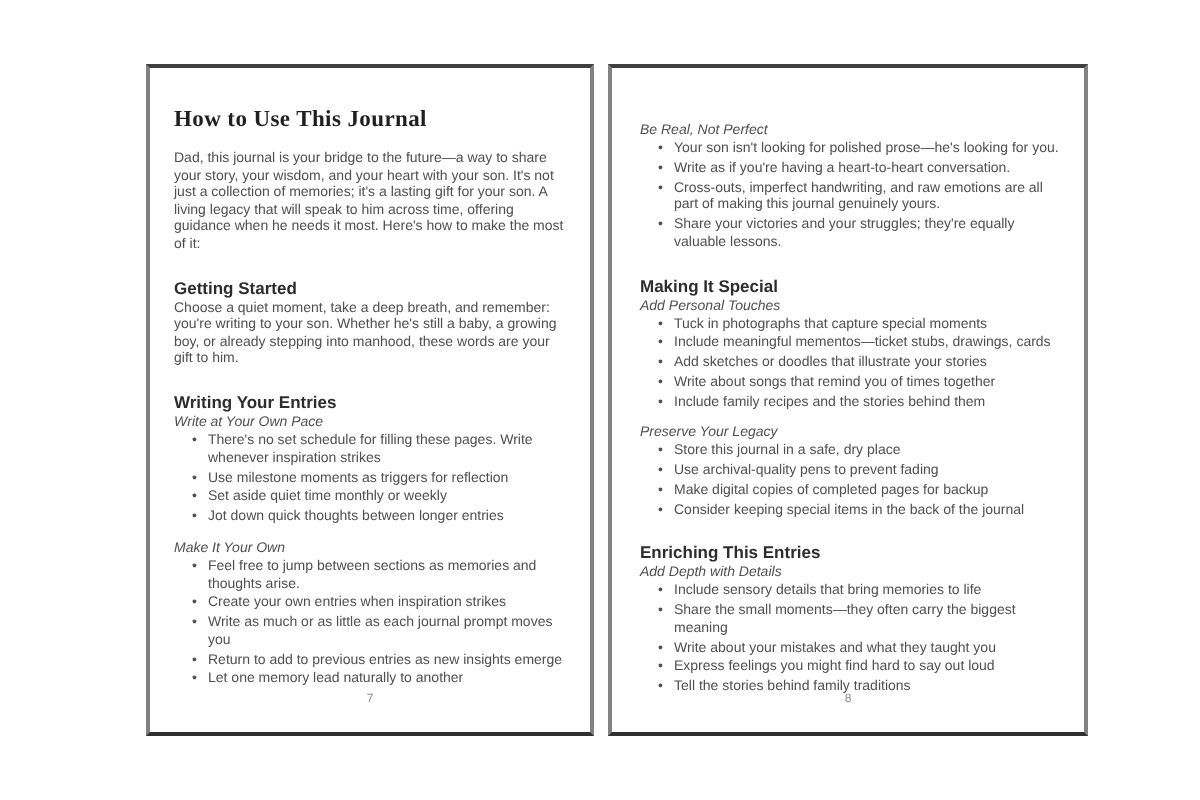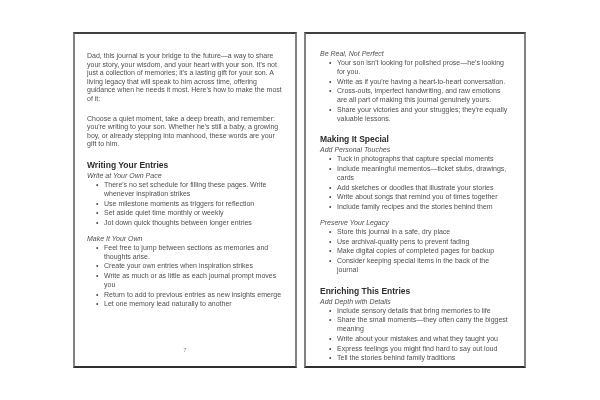--- a/index.html
+++ b/index.html
@@ -2,21 +2,21 @@
 <html><head>
 <meta charset="utf-8">
 <style>
   html,body{margin:0;padding:0;background:#ffffff;}
   .canvas{position:relative;width:600px;height:400px;background:#ffffff;overflow:hidden;
           font-family:"Liberation Sans",sans-serif;}
   .page{position:absolute;top:32px;height:336px;background:#ffffff;box-sizing:border-box;
         border-style:solid;border-width:2px;border-color:#404040 #828282 #303030 #828282;
         overflow:hidden;}
   .page-left{left:73px;width:224px;padding:18px 13px 0 12px;}
-  .page-right{left:304px;width:222px;padding:16px 12px 0 14px;}
+  .page-right{left:304px;width:240px;padding:28px 12px 0 14px;}
   .title{font-family:"Liberation Serif",serif;font-weight:bold;font-size:11.5px;color:#1f1f1f;
          margin:2px 0 10px;letter-spacing:.2px;}
   .para{font-size:7px;line-height:1.23;color:#4f4f4f;margin:0 0 11px;}
   .heading{font-size:8.5px;font-weight:bold;color:#2d2d2d;margin:11px 0 2px;}
   .section:first-child .heading{margin-top:0;}
   .subhead{font-size:7px;font-style:italic;color:#4f4f4f;font-weight:normal;margin:7px 0 2px;}
   .heading + .subhead{margin-top:1px;}
   .section:first-child > .subhead:first-child{margin-top:0;}
   ul.bullets{list-style:none;margin:0 0 2px;padding:0 0 0 9px;}
   ul.bullets li{position:relative;padding-left:8px;font-size:7px;line-height:1.25;
@@ -24,23 +24,25 @@
   ul.bullets li::before{content:"\2022";position:absolute;left:0;top:0;color:#4f4f4f;}
   .page-number{position:absolute;bottom:13px;left:0;right:0;text-align:center;
                font-size:6px;color:#8a8a8a;}
 </style>
 </head>
 <body>
 
 <div class="canvas">
 
   <div class="page page-left">
+    <h1 class="title">How to Use This Journal</h1>
     <p class="para">Dad, this journal is your bridge to the future—a way to share your story, your wisdom, and your heart with your son. It's not just a collection of memories; it's a lasting gift for your son. A living legacy that will speak to him across time, offering guidance when he needs it most. Here's how to make the most of it:</p>
     <div>
         <div class="section">
+          <h2 class="heading">Getting Started</h2>
           <p class="para">Choose a quiet moment, take a deep breath, and remember: you're writing to your son. Whether he's still a baby, a growing boy, or already stepping into manhood, these words are your gift to him.</p>
         </div>
         <div class="section">
           <h2 class="heading">Writing Your Entries</h2>
           <h3 class="subhead">Write at Your Own Pace</h3>
           <ul class="bullets">
             <li>There's no set schedule for filling these pages. Write whenever inspiration strikes</li>
             <li>Use milestone moments as triggers for reflection</li>
             <li>Set aside quiet time monthly or weekly</li>
             <li>Jot down quick thoughts between longer entries</li>

